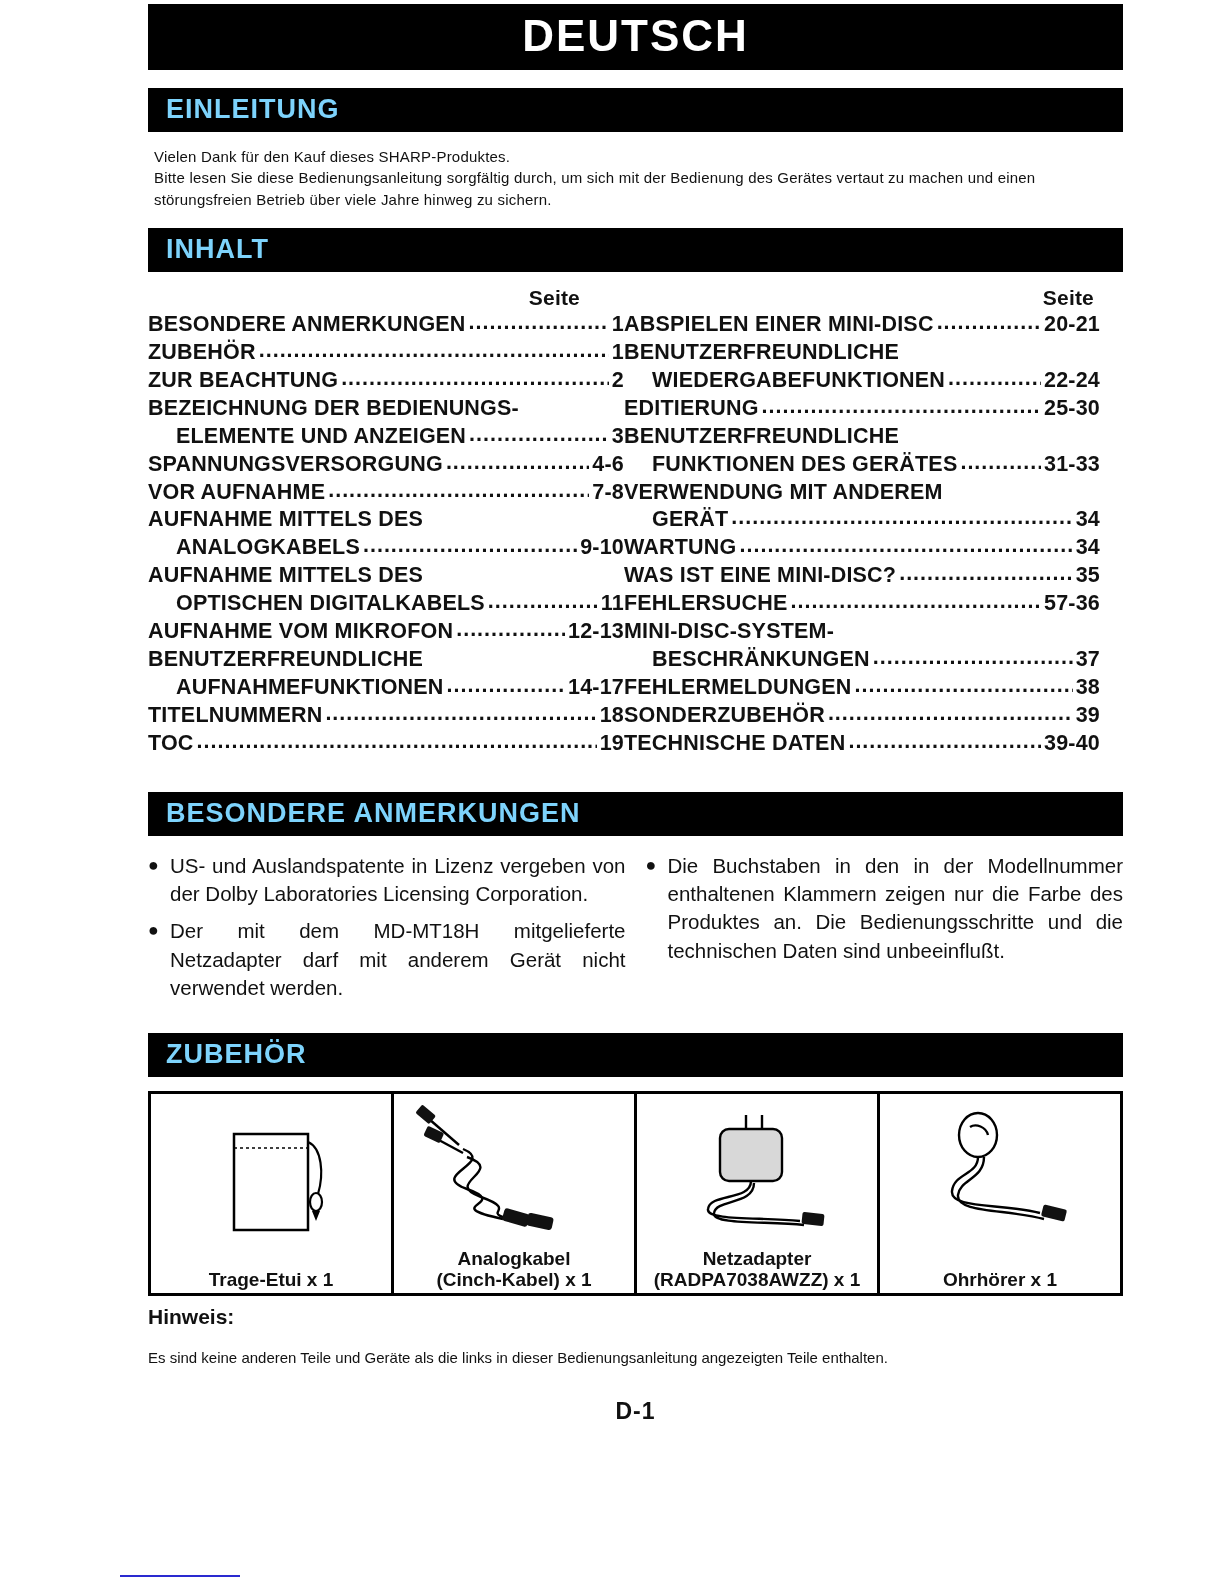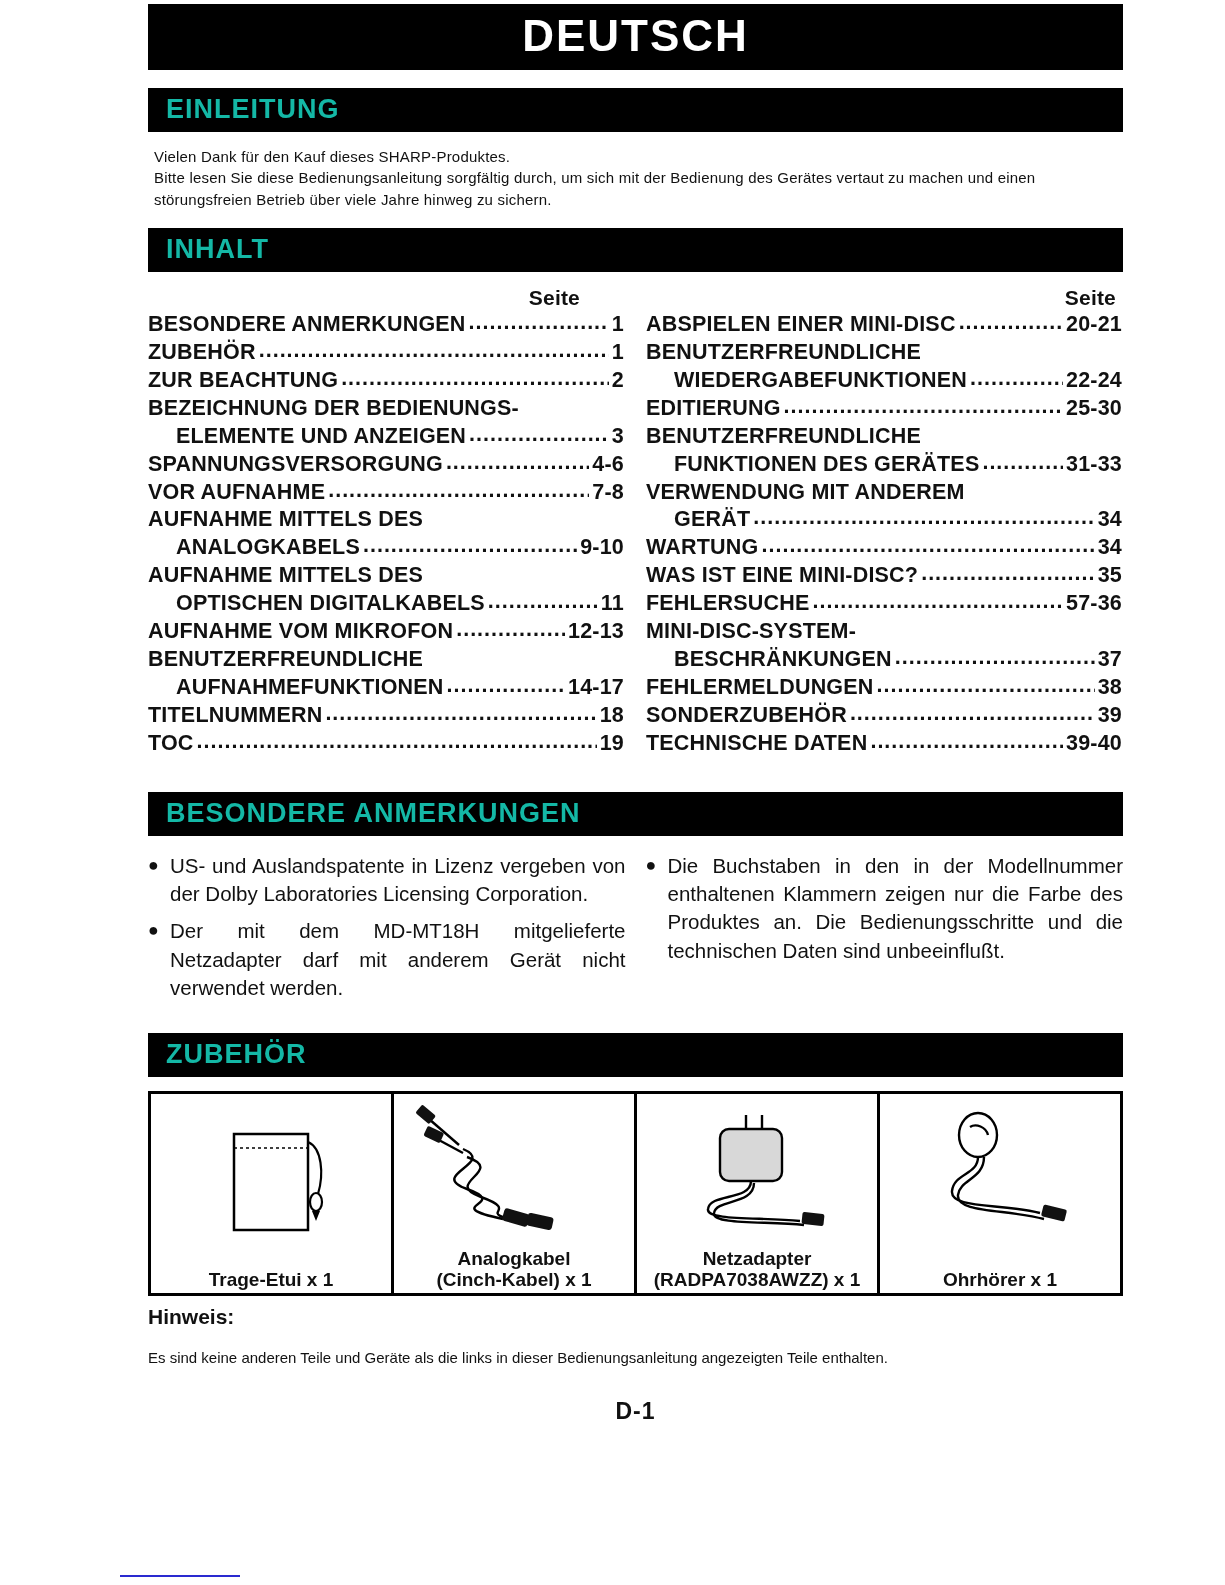--- a/index.html
+++ b/index.html
@@ -40,21 +40,21 @@
     padding: 8px 0 10px 0;
     margin-top: 4px;
     height: 48px;
     line-height: 48px;
     box-sizing: content-box;
   }
 
   
   .bar {
     background: #000;
-    color: #14b8a6;
+    color: #7dd3fc;
     font-size: 27px;
     font-weight: bold;
     letter-spacing: 1px;
     padding: 6px 0 7px 18px;
     margin-top: 18px;
     position: relative;
   }
   .bar::after {
     content: "";
     position: absolute;
@@ -67,21 +67,20 @@
     font-size: 15px;
     line-height: 1.42;
     margin: 14px 4px 8px 6px;
     letter-spacing: 0.2px;
   }
 
   
   .toc {
     display: flex;
     margin-top: 14px;
-    gap: 22px;
   }
   .toc-col {
     width: 476px;
     font-size: 21.5px;
     font-weight: bold;
     letter-spacing: 0.2px;
   }
   .seite {
     text-align: right;
     font-size: 21px;

